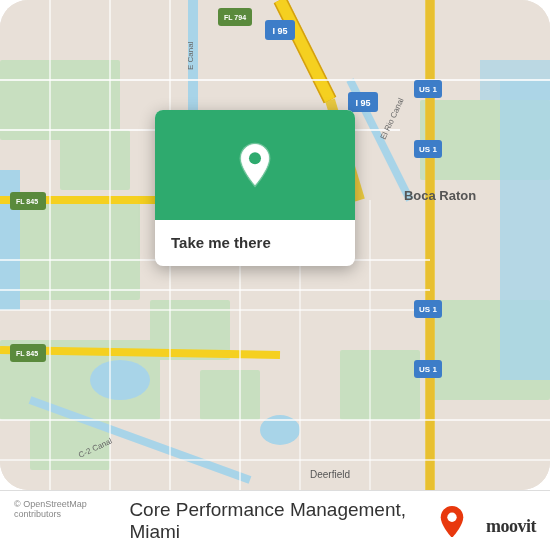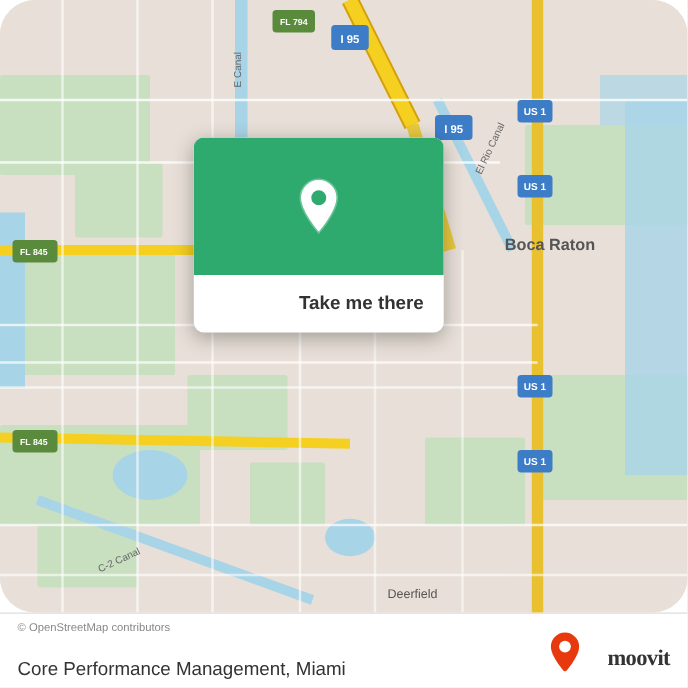--- a/index.html
+++ b/index.html
@@ -61,48 +61,48 @@
     }
 
     .take-me-btn {
       font-size: 15px;
       font-weight: 600;
       color: #333;
       cursor: pointer;
       border: none;
       background: none;
       width: 100%;
-      text-align: right;
+      text-align: left;
     }
 
     
     .footer-bar {
       width: 550px;
       height: 60px;
       background: white;
       border-top: 1px solid #ddd;
       display: flex;
       align-items: center;
       justify-content: space-between;
       padding: 0 14px;
     }
 
     .footer-left {
       display: flex;
-      flex-direction: column;
-      gap: 20px;
+      flex-direction: row;
+      gap: 2px;
     }
 
     .osm-credit {
       font-size: 9px;
       color: #888;
     }
 
     .app-name {
-      font-size: 15px;
+      font-size: 19px;
       color: #333;
       font-weight: 500;
     }
 
     .moovit-logo {
       display: flex;
       align-items: flex-end;
       gap: 20px;
       font-family: Liberation Serif, serif;
     }

